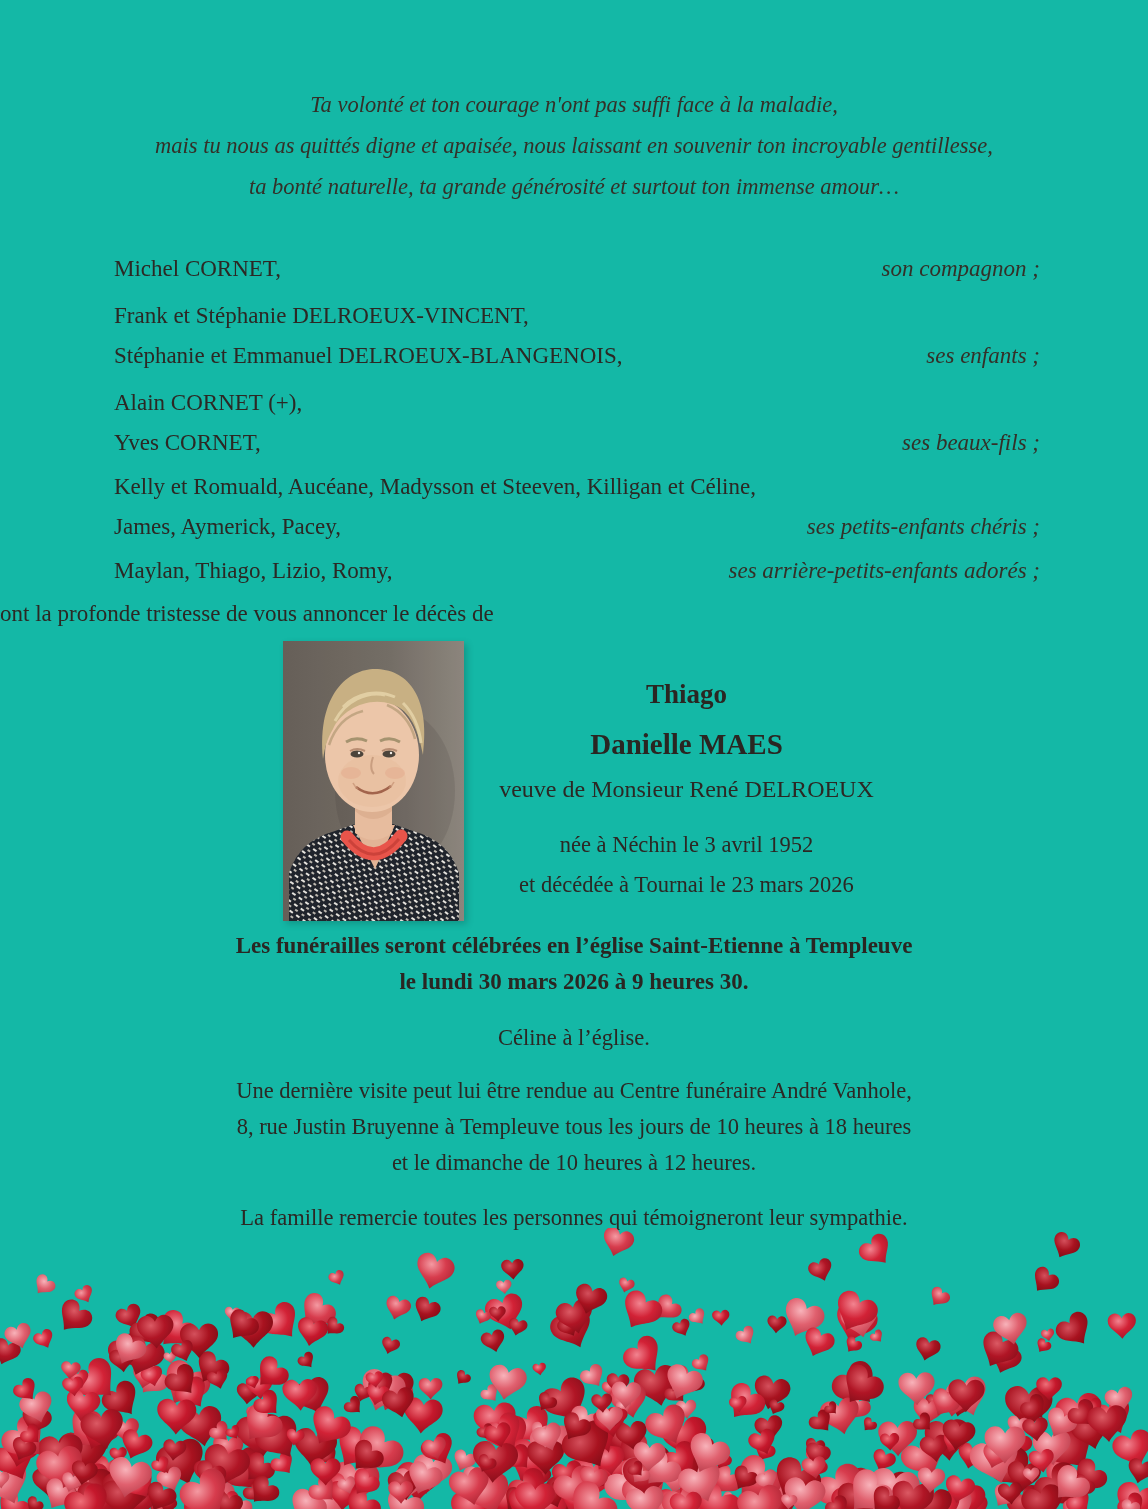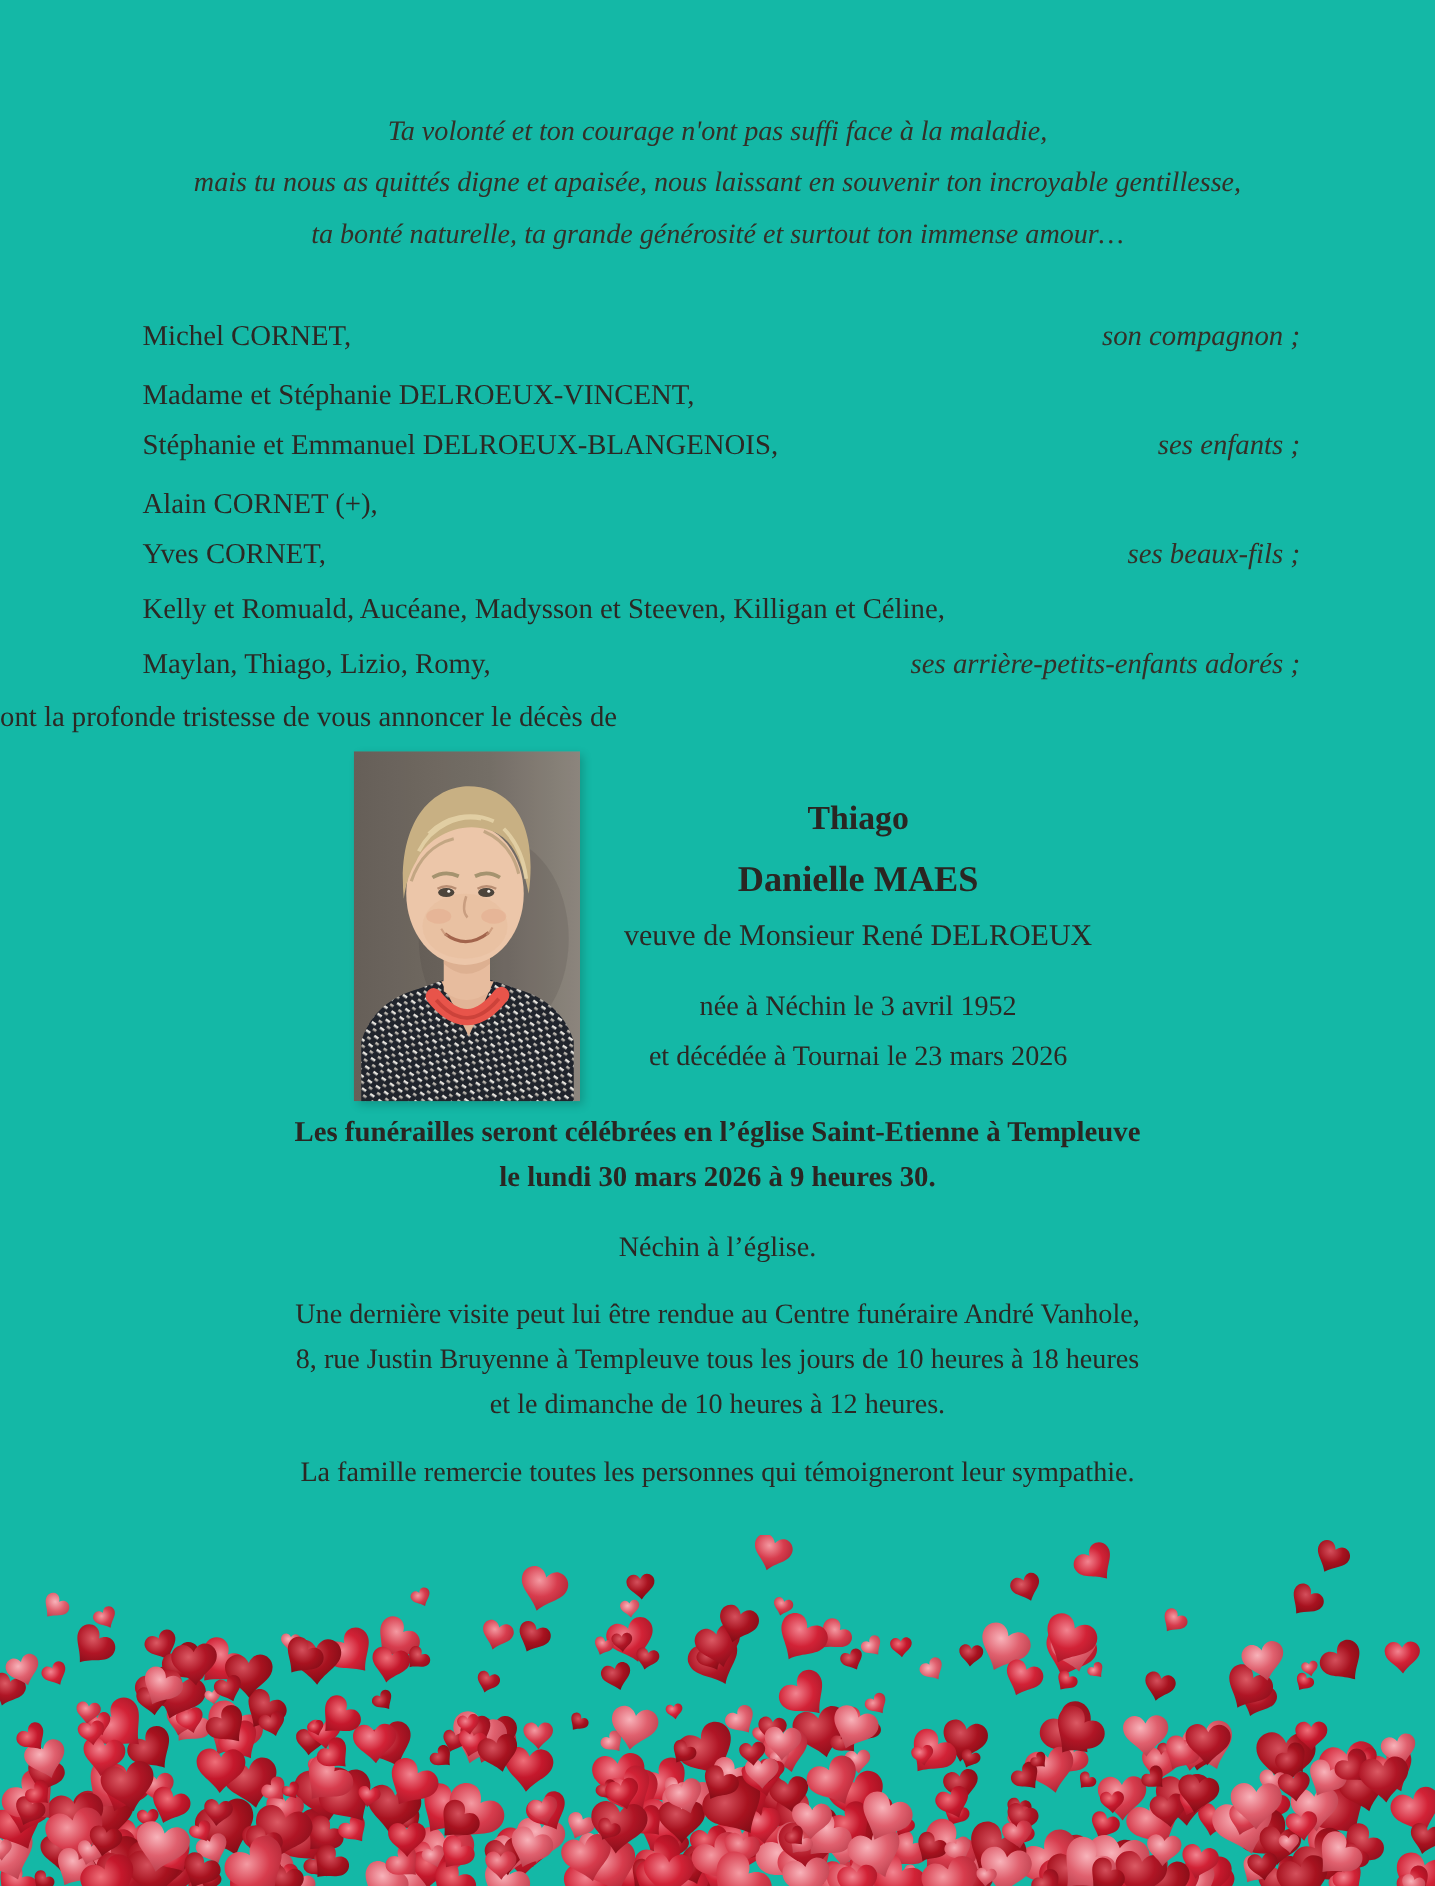--- a/index.html
+++ b/index.html
@@ -49,31 +49,35 @@
     <div class="nowrap">Ta volonté et ton courage n'ont pas suffi face à la maladie,</div>
     <div class="nowrap">mais tu nous as quittés digne et apaisée, nous laissant en souvenir ton incroyable gentillesse,</div>
     <div class="nowrap">ta bonté naturelle, ta grande générosité et surtout ton immense amour…</div>
   </div>
 
   <div class="relatives">
     <div class="rel-row">
       <span class="nowrap">Michel CORNET,</span>
       <span class="relation nowrap">son compagnon ;</span>
     </div>
-    <div class="rel-line gap-lg nowrap">Madame et Stéphanie DELROEUX-VINCENT,</div>
+    <div class="rel-line gap-lg nowrap">Frank et Stéphanie DELROEUX-VINCENT,</div>
     <div class="rel-row">
       <span class="nowrap">Stéphanie et Emmanuel DELROEUX-BLANGENOIS,</span>
       <span class="relation nowrap">ses enfants ;</span>
     </div>
     <div class="rel-line gap-lg nowrap">Alain CORNET (+),</div>
     <div class="rel-row">
       <span class="nowrap">Yves CORNET,</span>
       <span class="relation nowrap">ses beaux-fils ;</span>
     </div>
     <div class="rel-line gap-sm nowrap">Kelly et Romuald, Aucéane, Madysson et Steeven, Killigan et Céline,</div>
+    <div class="rel-row">
+      <span class="nowrap">James, Aymerick, Pacey,</span>
+      <span class="relation nowrap">ses petits-enfants chéris ;</span>
+    </div>
     <div class="rel-row gap-sm">
       <span class="nowrap">Maylan, Thiago, Lizio, Romy,</span>
       <span class="relation nowrap">ses arrière-petits-enfants adorés ;</span>
     </div>
   </div>
 
   <div class="announce nowrap">ont la profonde tristesse de vous annoncer le décès de</div>
 
   <div class="id-row">
     <svg class="photo" viewBox="0 0 181 280" role="img">
@@ -135,21 +139,21 @@
       <div class="birth nowrap">née à Néchin le 3 avril 1952</div>
       <div class="death nowrap">et décédée à Tournai le 23 mars 2026</div>
     </div>
   </div>
 
   <div class="funeral">
     <div class="nowrap">Les funérailles seront célébrées en l’église Saint-Etienne à Templeuve</div>
     <div class="nowrap">le lundi 30 mars 2026 à 9 heures 30.</div>
   </div>
 
-  <div class="meeting nowrap">Néchin à l’église.</div>
+  <div class="meeting nowrap">Céline à l’église.</div>
 
   <div class="visitation">
     <div class="nowrap">Une dernière visite peut lui être rendue au Centre funéraire André Vanhole,</div>
     <div class="nowrap">8, rue Justin Bruyenne à Templeuve tous les jours de 10 heures à 18 heures</div>
     <div class="nowrap">et le dimanche de 10 heures à 12 heures.</div>
   </div>
 
   <div class="thanks nowrap">La famille remercie toutes les personnes qui témoigneront leur sympathie.</div>
 
   <svg class="hearts" viewBox="0 0 1148 281" role="img">

